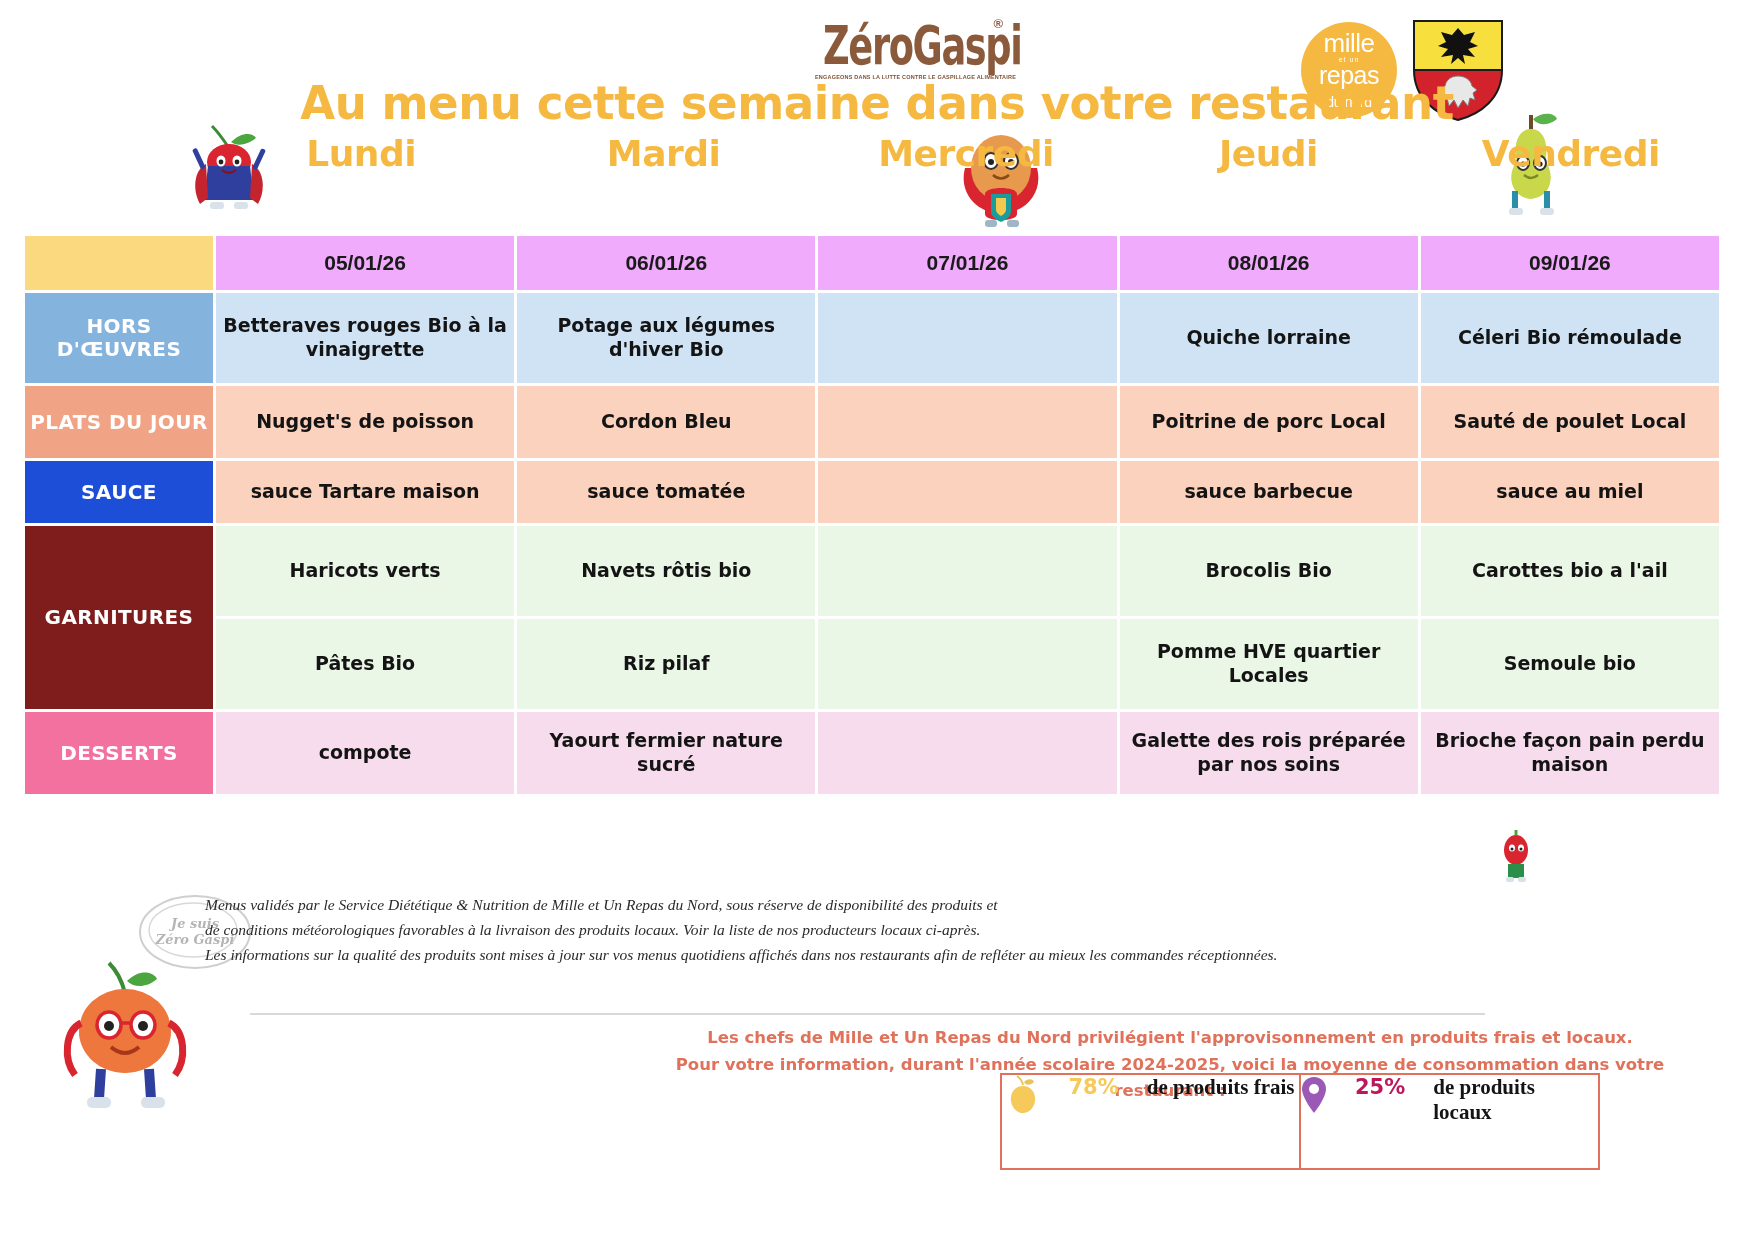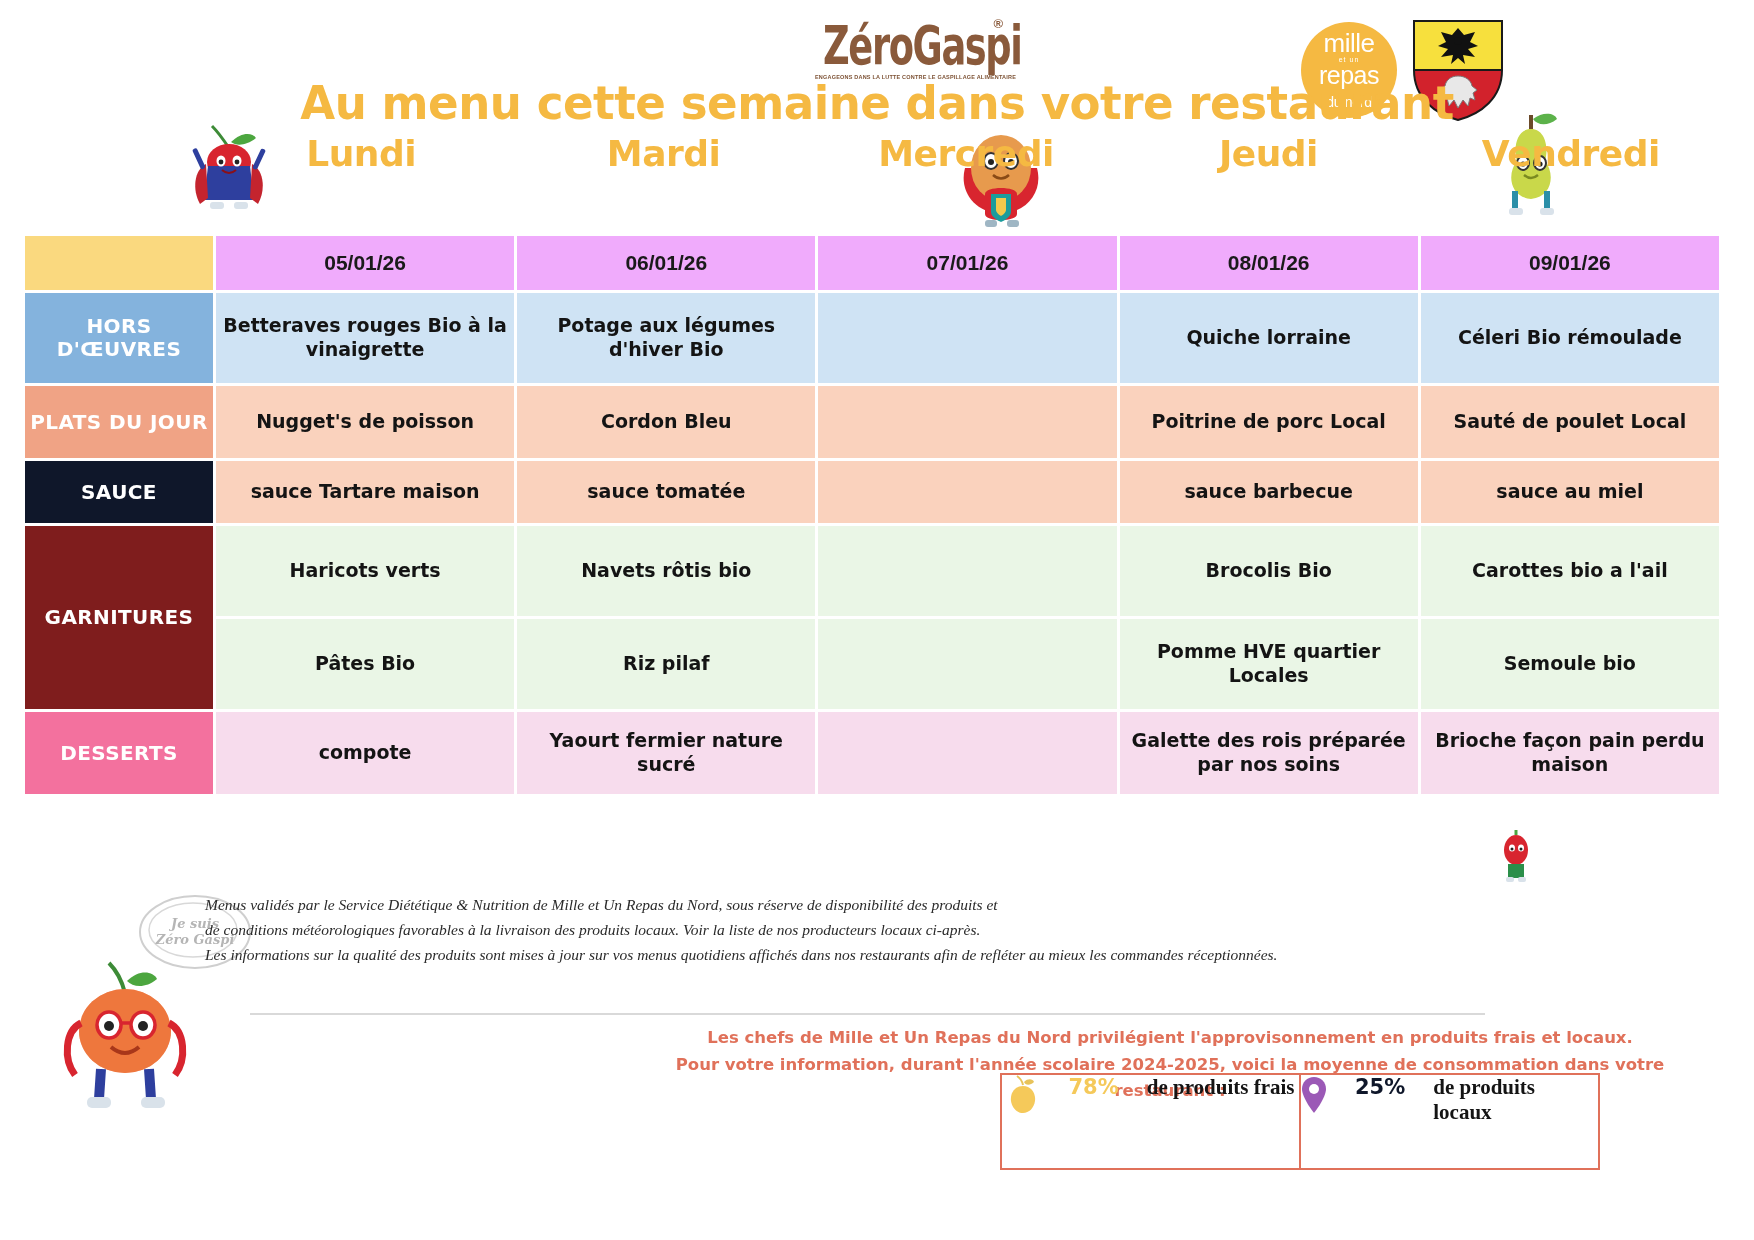--- a/index.html
+++ b/index.html
@@ -125,21 +125,21 @@
     vertical-align: middle;
     color: #ffffff;
     font-weight: bold;
     font-size: 20px;
     font-family: "DejaVu Sans", sans-serif;
     letter-spacing: 0.4px;
     line-height: 1.15;
   }
   .lbl-hors { background: #84b3dd; }
   .lbl-plats { background: #f0a385; }
-  .lbl-sauce { background: #0f172a; }
+  .lbl-sauce { background: #1d4ed8; }
   .lbl-garn { background: #7f1d1d; }
   .lbl-dess { background: #f3719e; }
 
   .cell {
     text-align: center;
     vertical-align: middle;
     font-weight: bold;
     font-size: 19px;
     color: #141414;
     font-family: "DejaVu Sans", sans-serif;
@@ -197,21 +197,21 @@
     justify-content: center;
     gap: 28px;
   }
   .stat-box + .stat-box { border-left: 2px solid #e0715a; }
   .stat-pct {
     font-family: "DejaVu Sans", sans-serif;
     font-weight: bold;
     font-size: 21px;
   }
   .pct-fresh { color: #f5c95a; }
-  .pct-local { color: #0f172a; }
+  .pct-local { color: #be185d; }
   .stat-lbl {
     font-family: Liberation Serif, serif;
     font-weight: bold;
     font-size: 21px;
     color: #141414;
   }
 
   
   .mascot { position: absolute; }
   .m-cherry { left: 186px; top: 118px; width: 86px; height: 100px; }

